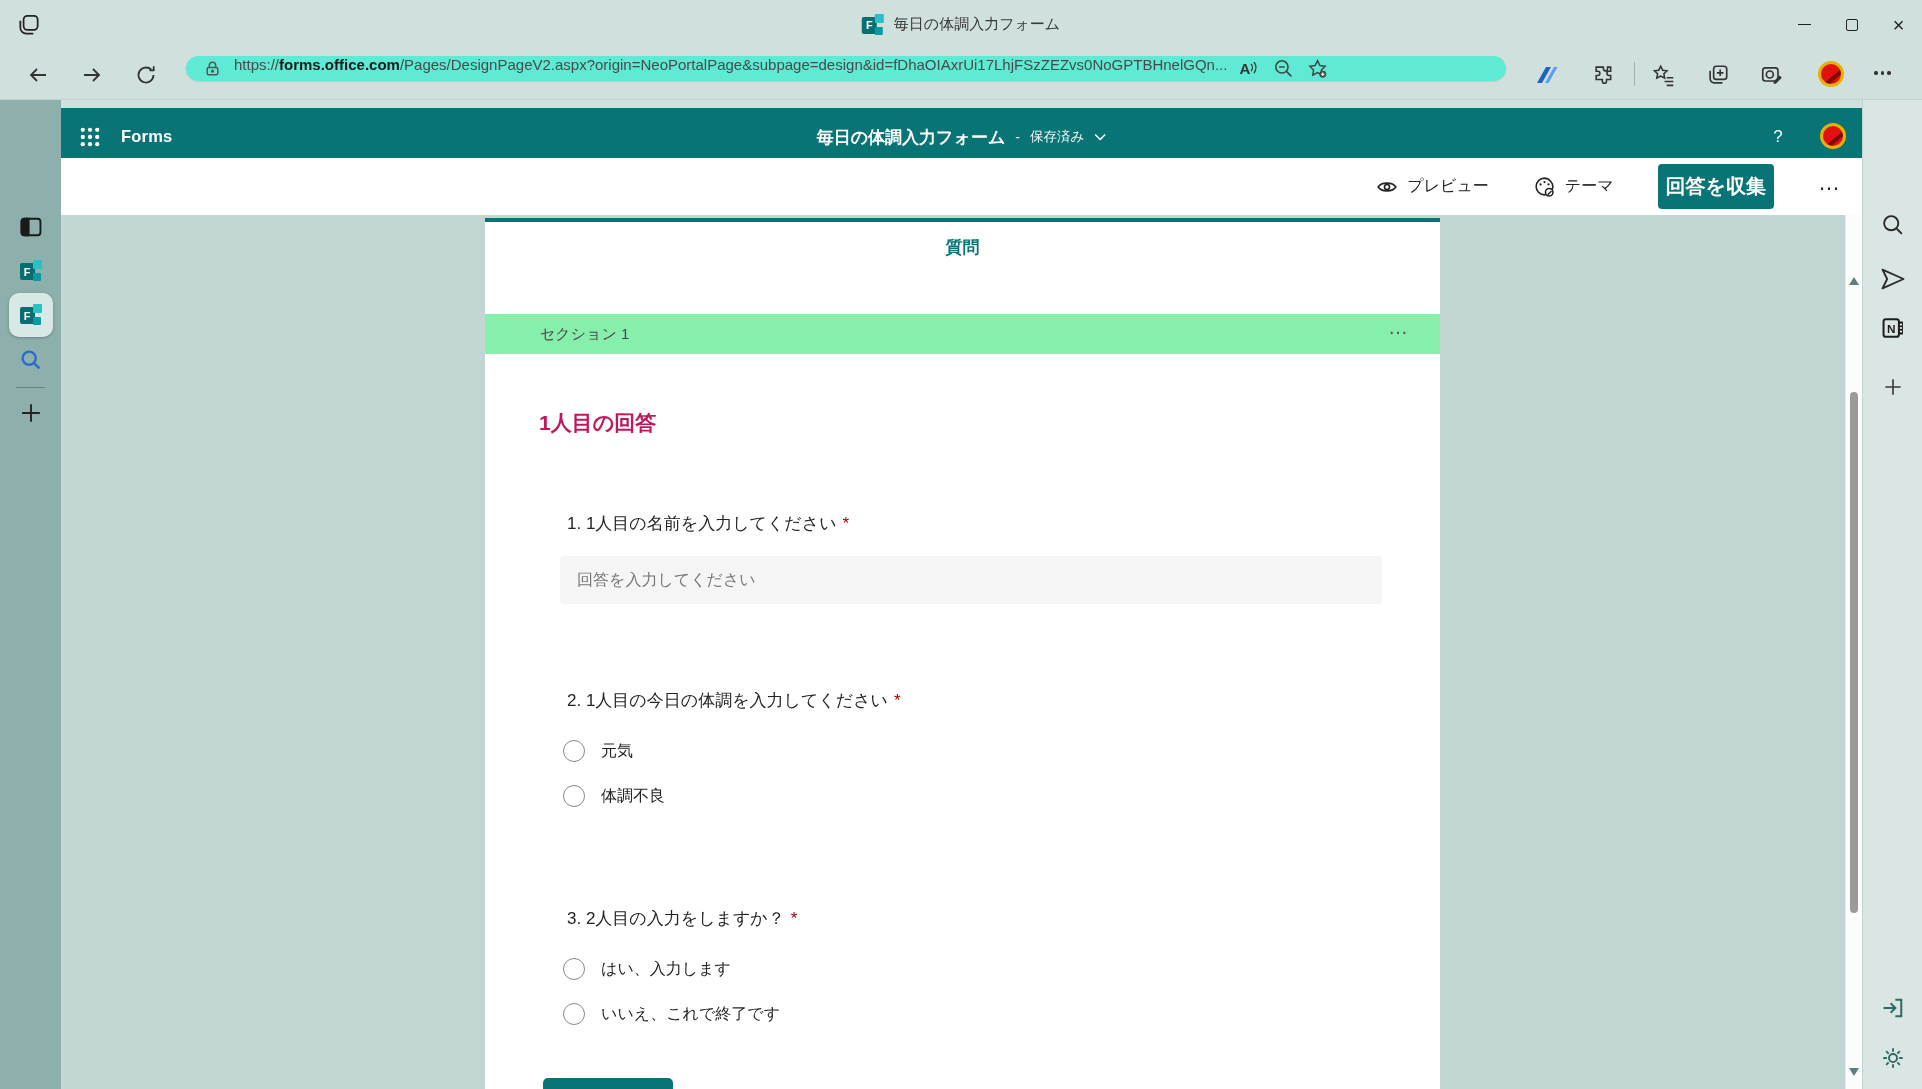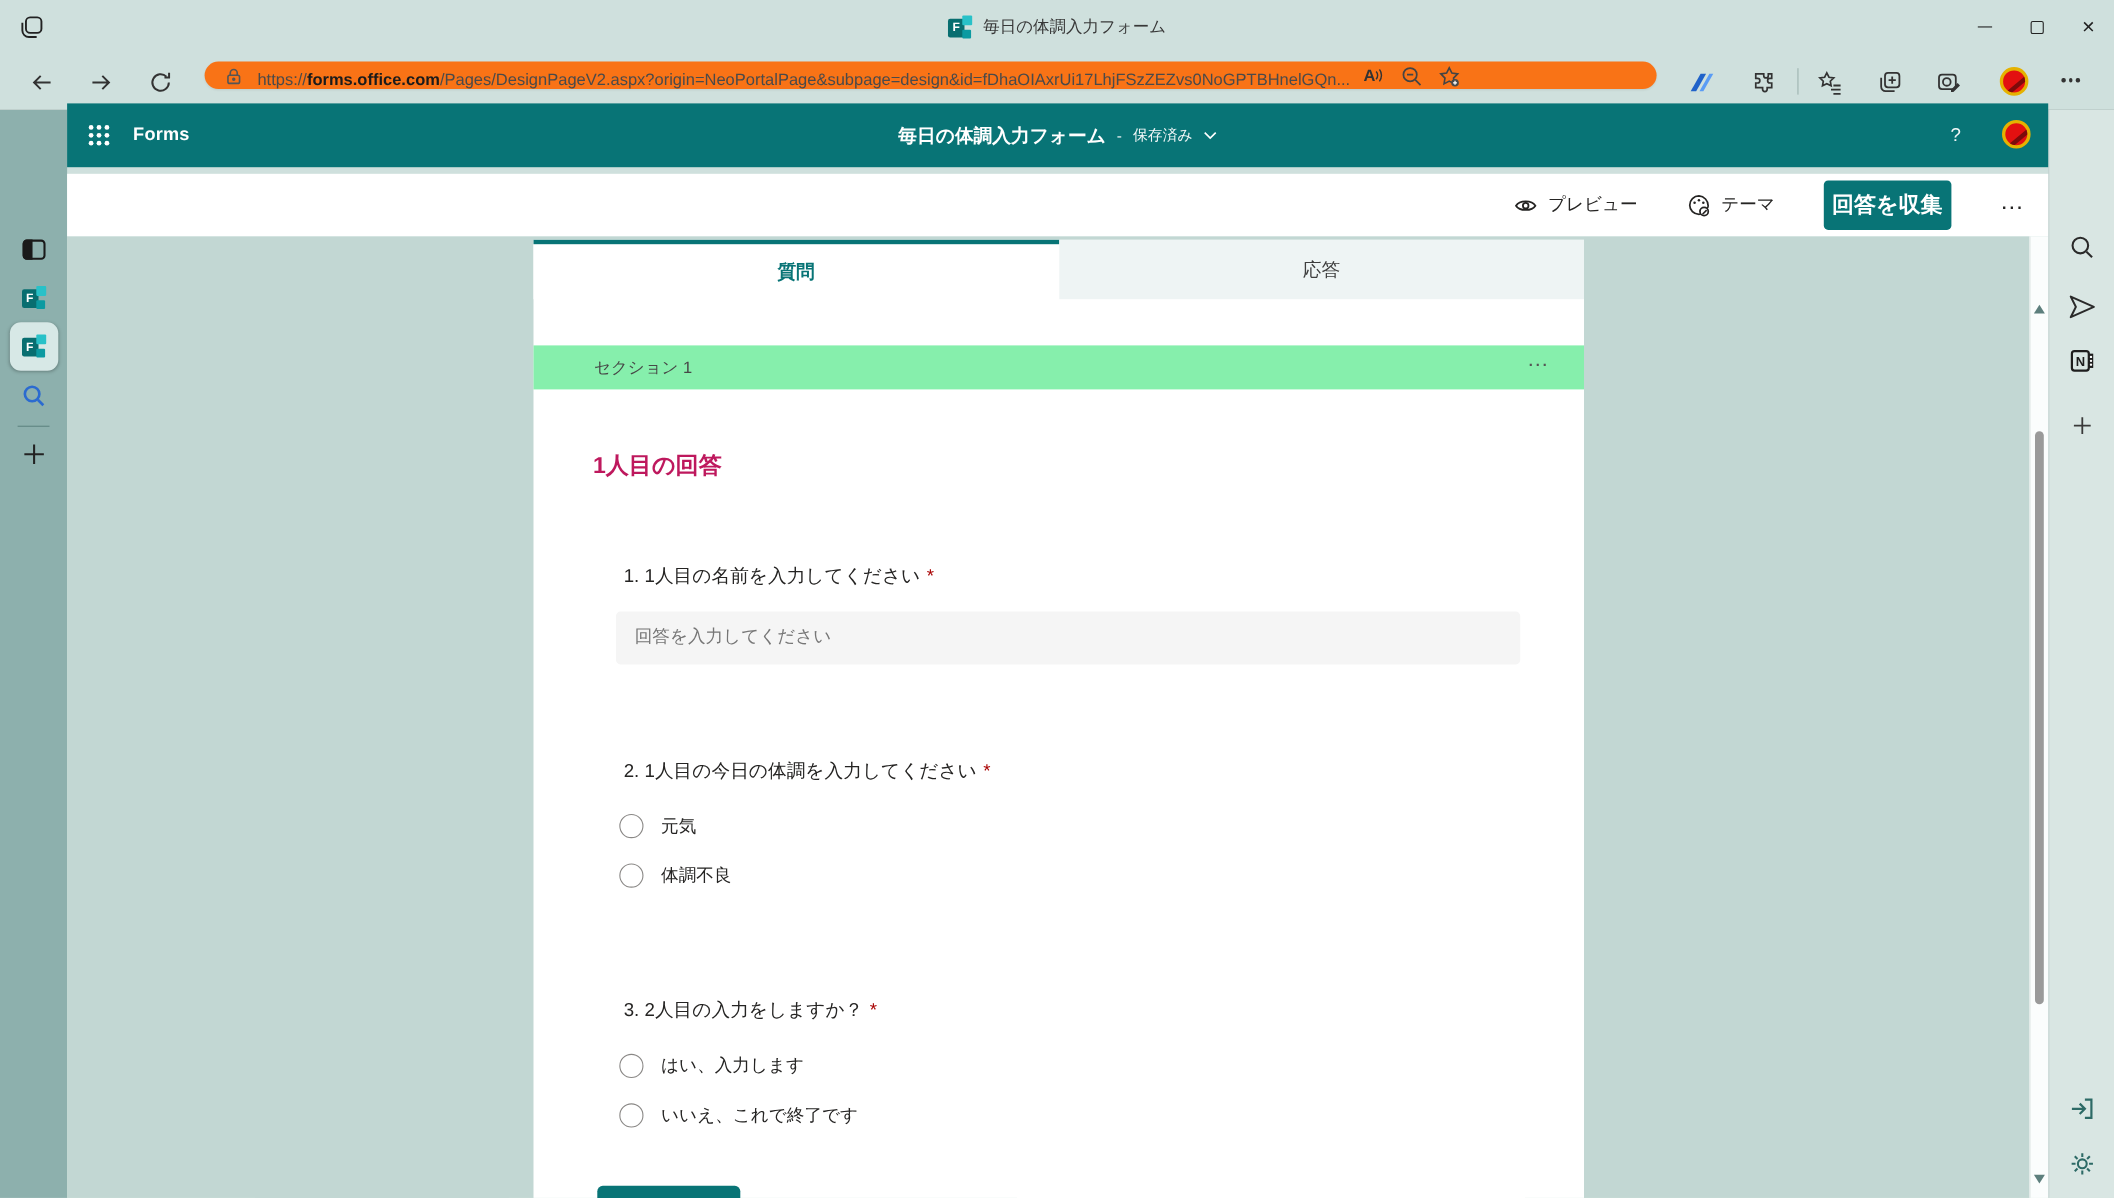--- a/index.html
+++ b/index.html
@@ -25,22 +25,22 @@
   .fi-main { position:absolute; left:0; top:3px; width:15px; height:17px; background:#086e70;
              border-radius:2px; color:#fff; font-size:11px; font-weight:bold;
              display:flex; align-items:center; justify-content:center; }
   .fi-sq1 { position:absolute; right:0; top:0; width:9px; height:9px; background:#28c1c8; border-radius:1px; }
   .fi-sq2 { position:absolute; right:1px; bottom:1px; width:8px; height:8px; background:#0c9aa1; border-radius:1px; }
 
   
   .navbar { position:absolute; left:0; top:49px; width:1922px; height:51px;
             border-bottom:1px solid rgba(0,0,0,0.07); }
   .nav-icon { position:absolute; top:14px; width:24px; height:24px; cursor:pointer; }
-  .url-pill { position:absolute; left:186px; top:7px; width:1320px; height:25px; background:#f97316;
-              border-radius:19px; display:flex; align-items:flex-end; padding:0 14px; gap:10px;
+  .url-pill { position:absolute; left:186px; top:7px; width:1320px; height:25px; background:#5eead4;
+              border-radius:19px; display:flex; align-items:flex-start; padding:0 14px; gap:10px;
               box-shadow:0 1px 2px rgba(0,0,0,0.08); }
   .url-text { flex:0 1 auto; overflow:hidden; white-space:nowrap; font-size:15px; color:#4a4a4a; }
   .url-text b { color:#1b1b1b; font-weight:bold; }
   .pill-icon { flex:0 0 auto; width:24px; height:24px; cursor:pointer; display:flex;
                align-items:center; justify-content:center; }
   .read-aloud { font-size:15px; color:#333; font-weight:bold; position:relative; }
   .nav-divider { position:absolute; left:1634px; top:13px; width:1px; height:24px; background:#9db3b0; }
   .avatar { border-radius:50%; background:#e31010; border:3px solid #e5b200; position:relative; overflow:hidden; }
   .avatar:after { content:""; position:absolute; left:-4px; top:9px; width:40px; height:4px;
                   background:#7c0b0b; transform:rotate(-40deg); }
@@ -54,21 +54,21 @@
   .ls-item.active { background:#d7e8e6; box-shadow:0 1px 3px rgba(0,0,0,0.25); }
   .ls-divider { position:absolute; left:16px; top:287px; width:29px; height:1px; background:#5f8482; }
 
   
   .right-sidebar { position:absolute; left:1862px; top:100px; width:60px; height:989px;
                    background:#d9e6e3; border-left:1px solid #c2d2cf; }
   .rs-item { position:absolute; left:50%; transform:translateX(-50%); width:40px; height:40px;
              display:flex; align-items:center; justify-content:center; cursor:pointer; }
 
   
-  .app-header { position:absolute; left:61px; top:94px; width:1801px; height:58px; background:#087476;
+  .app-header { position:absolute; left:61px; top:108px; width:1801px; height:58px; background:#087476;
                 display:flex; align-items:center; color:#fff; }
   .waffle { position:absolute; left:17px; top:17px; width:24px; height:24px; cursor:pointer; }
   .brand { position:absolute; left:60px; top:19px; font-size:16.5px; font-weight:bold; letter-spacing:.2px; }
   .header-center { position:absolute; left:50%; transform:translateX(-50%); display:flex;
                    align-items:center; gap:10px; white-space:nowrap; cursor:pointer; }
   .doc-title { font-size:17px; font-weight:600; }
   .save-sep { font-size:14px; opacity:.9; }
   .save-status { font-size:13.5px; opacity:.95; }
   .header-help { position:absolute; right:72px; top:17px; width:24px; height:24px; font-size:17px;
                  display:flex; align-items:center; justify-content:center; cursor:pointer; opacity:.95; }
@@ -375,21 +375,20 @@
     </div>
     <button class="collect-btn">回答を収集</button>
     <div class="tool-more">…</div>
   </div>
 
   <div class="content">
     <div class="card">
 
       <div class="tabs">
         <div class="tab active">質問</div>
-        <div class="tab inactive">応答</div>
       </div>
 
       <div class="section-row">
         <span class="section-label">セクション 1</span>
         <span class="section-more">…</span>
       </div>
 
       <div class="page-title">1人目の回答</div>
 
       <div class="q-label" style="top:294px">

